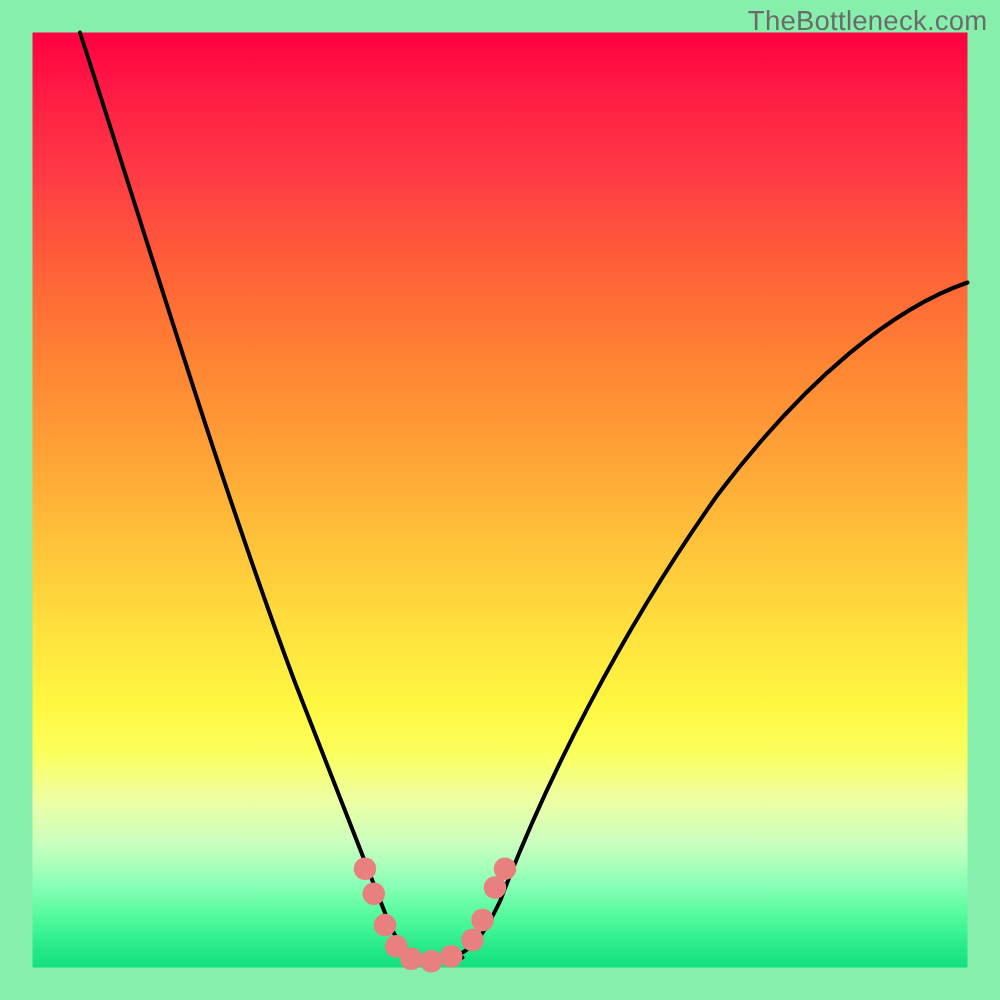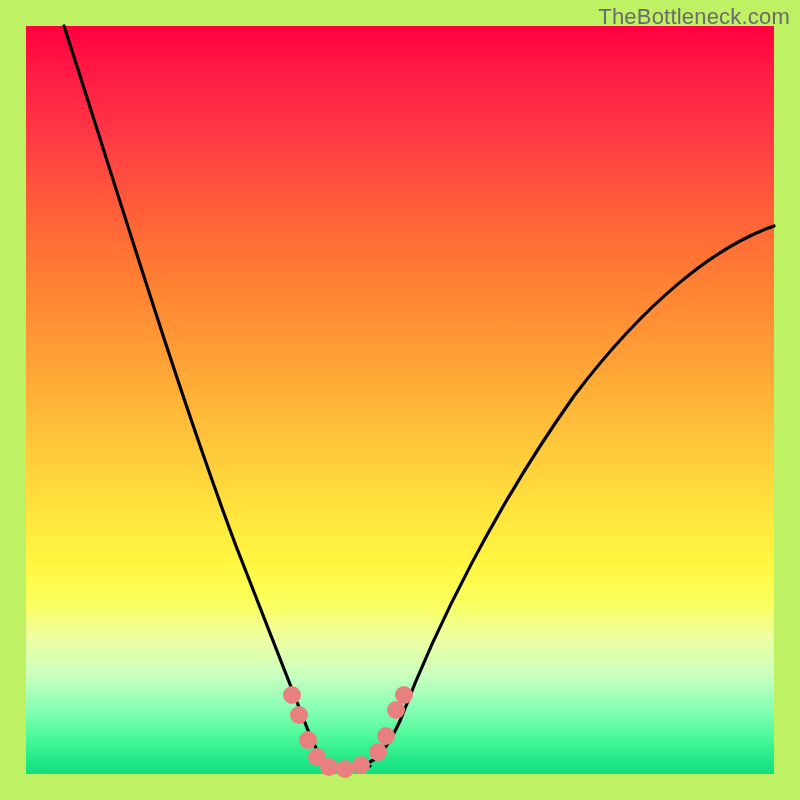--- a/index.html
+++ b/index.html
@@ -10,21 +10,21 @@
     background: #000;
     overflow: hidden;
     font-family: Arial, Helvetica, sans-serif;
   }
   .frame {
     position: absolute;
     left: 0;
     top: 0;
     width: 800px;
     height: 800px;
-    background: #bef264;
+    background: #86efac;
   }
   .plot {
     position: absolute;
     left: 26px;
     top: 26px;
     width: 748px;
     height: 748px;
     background: linear-gradient(
       to bottom,
       #ff0040 0%,

